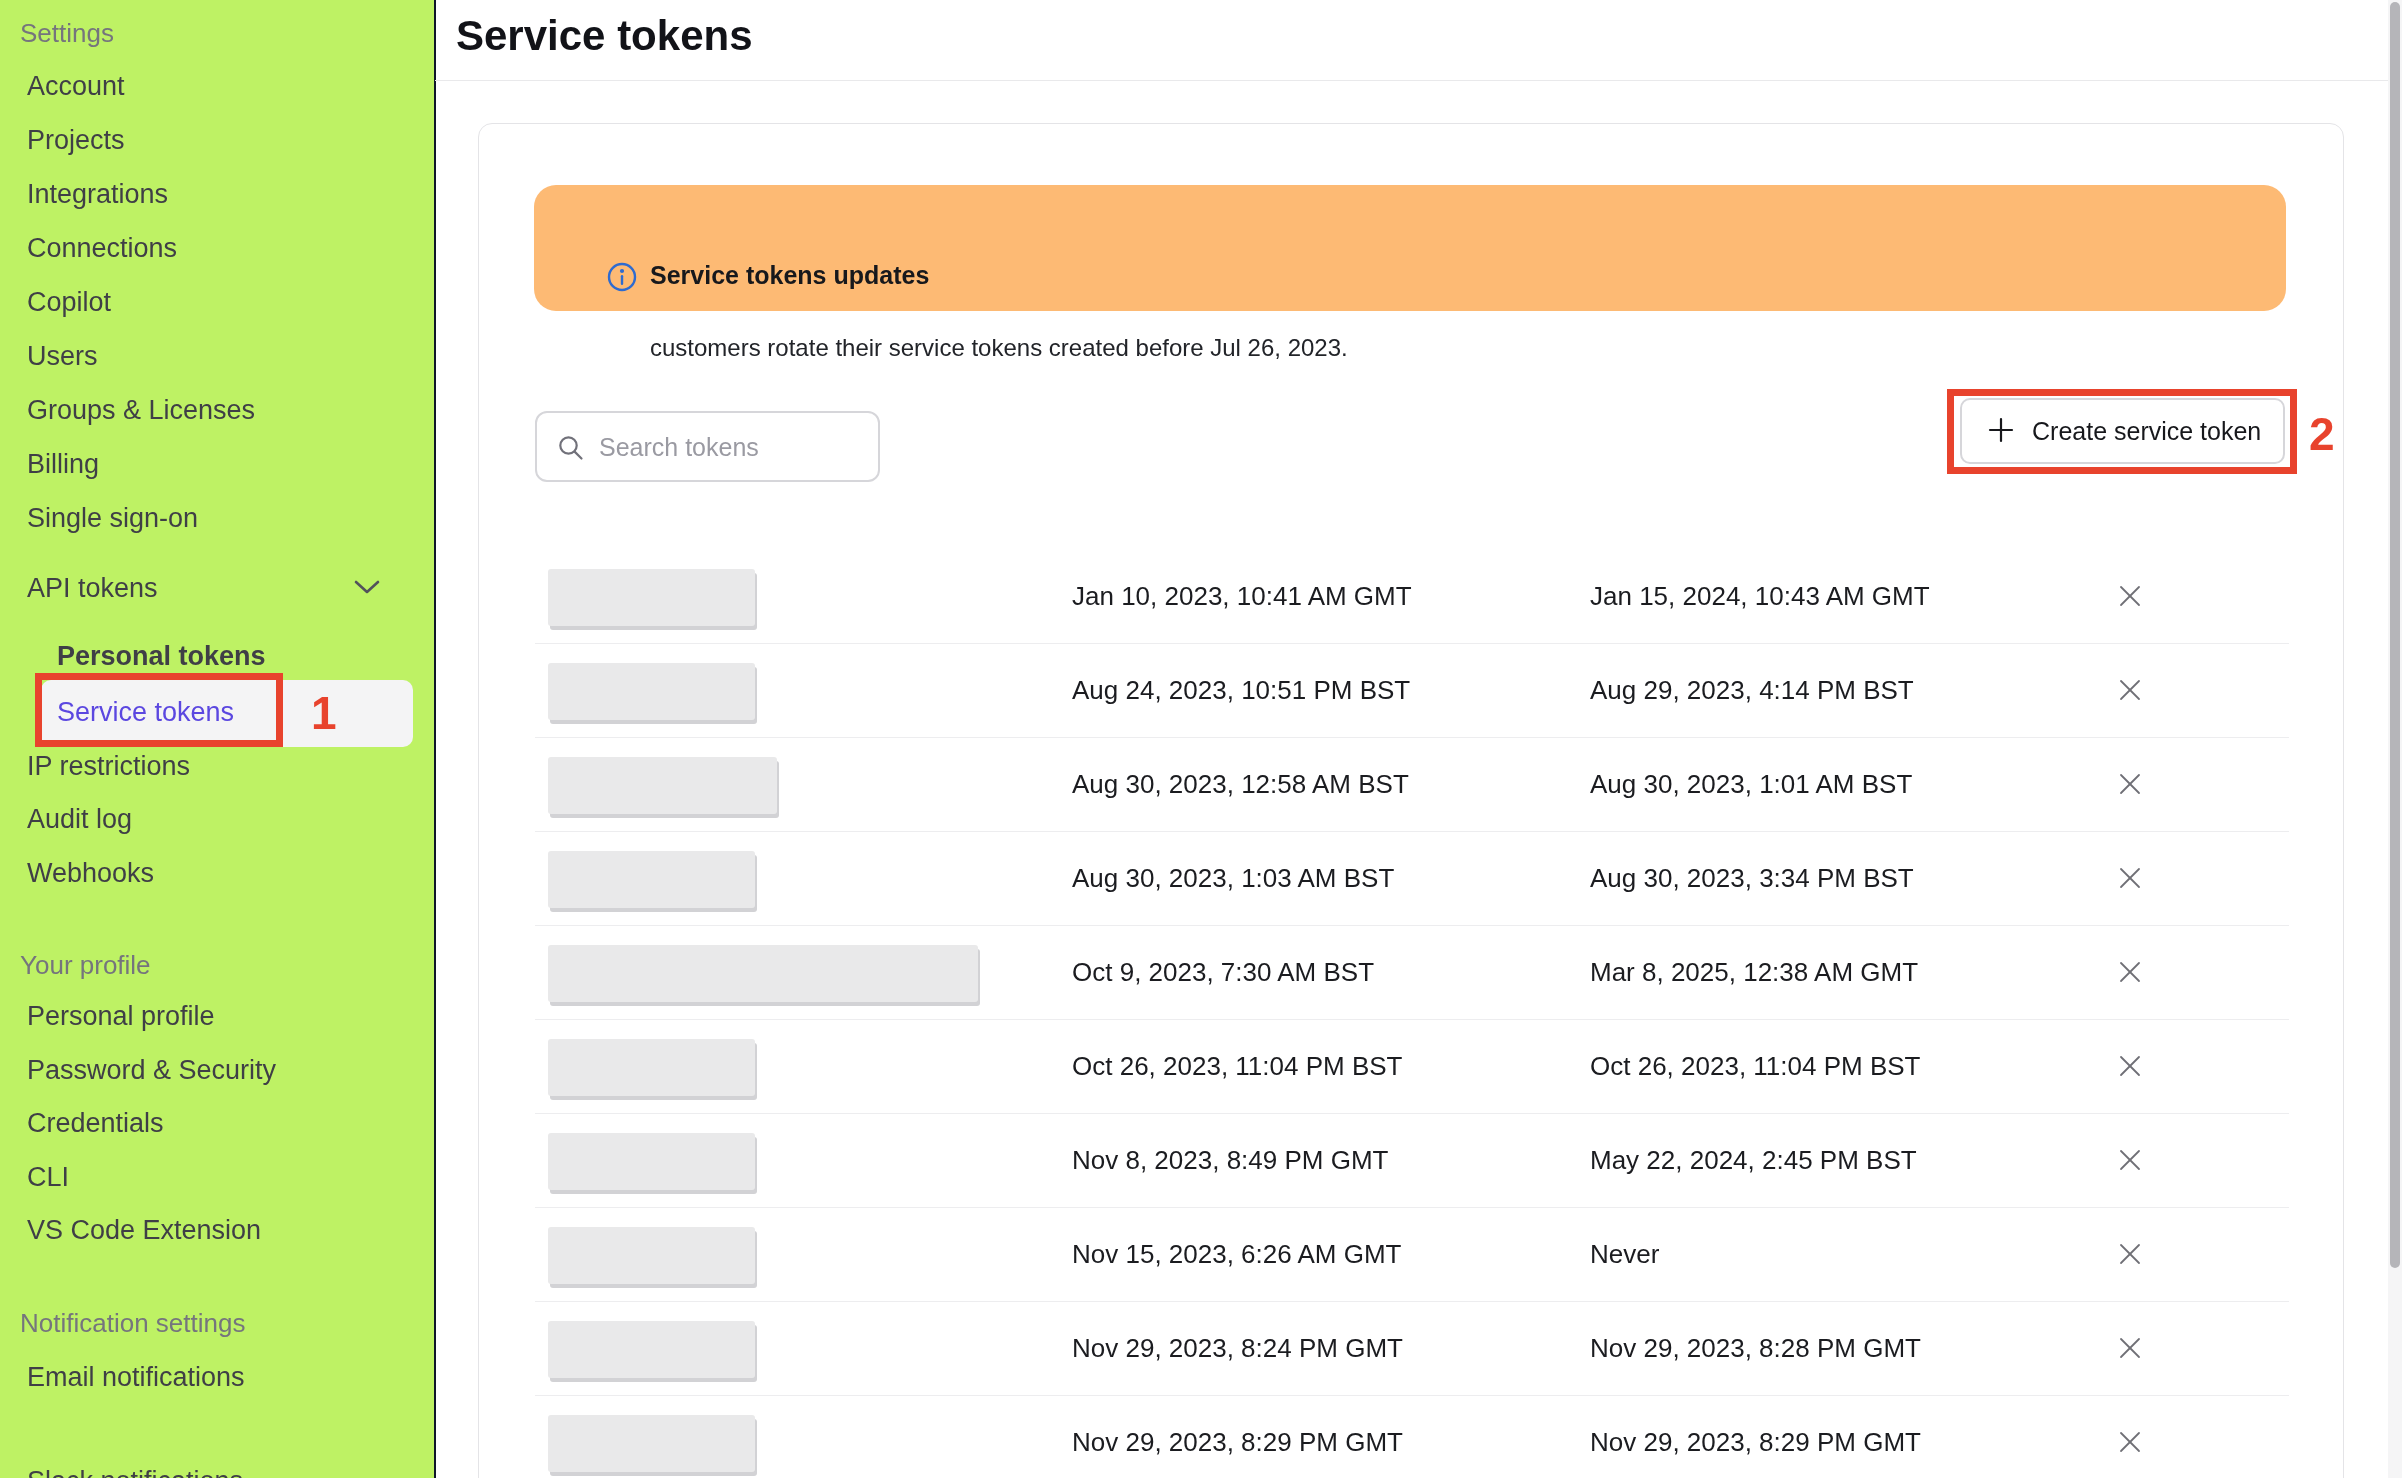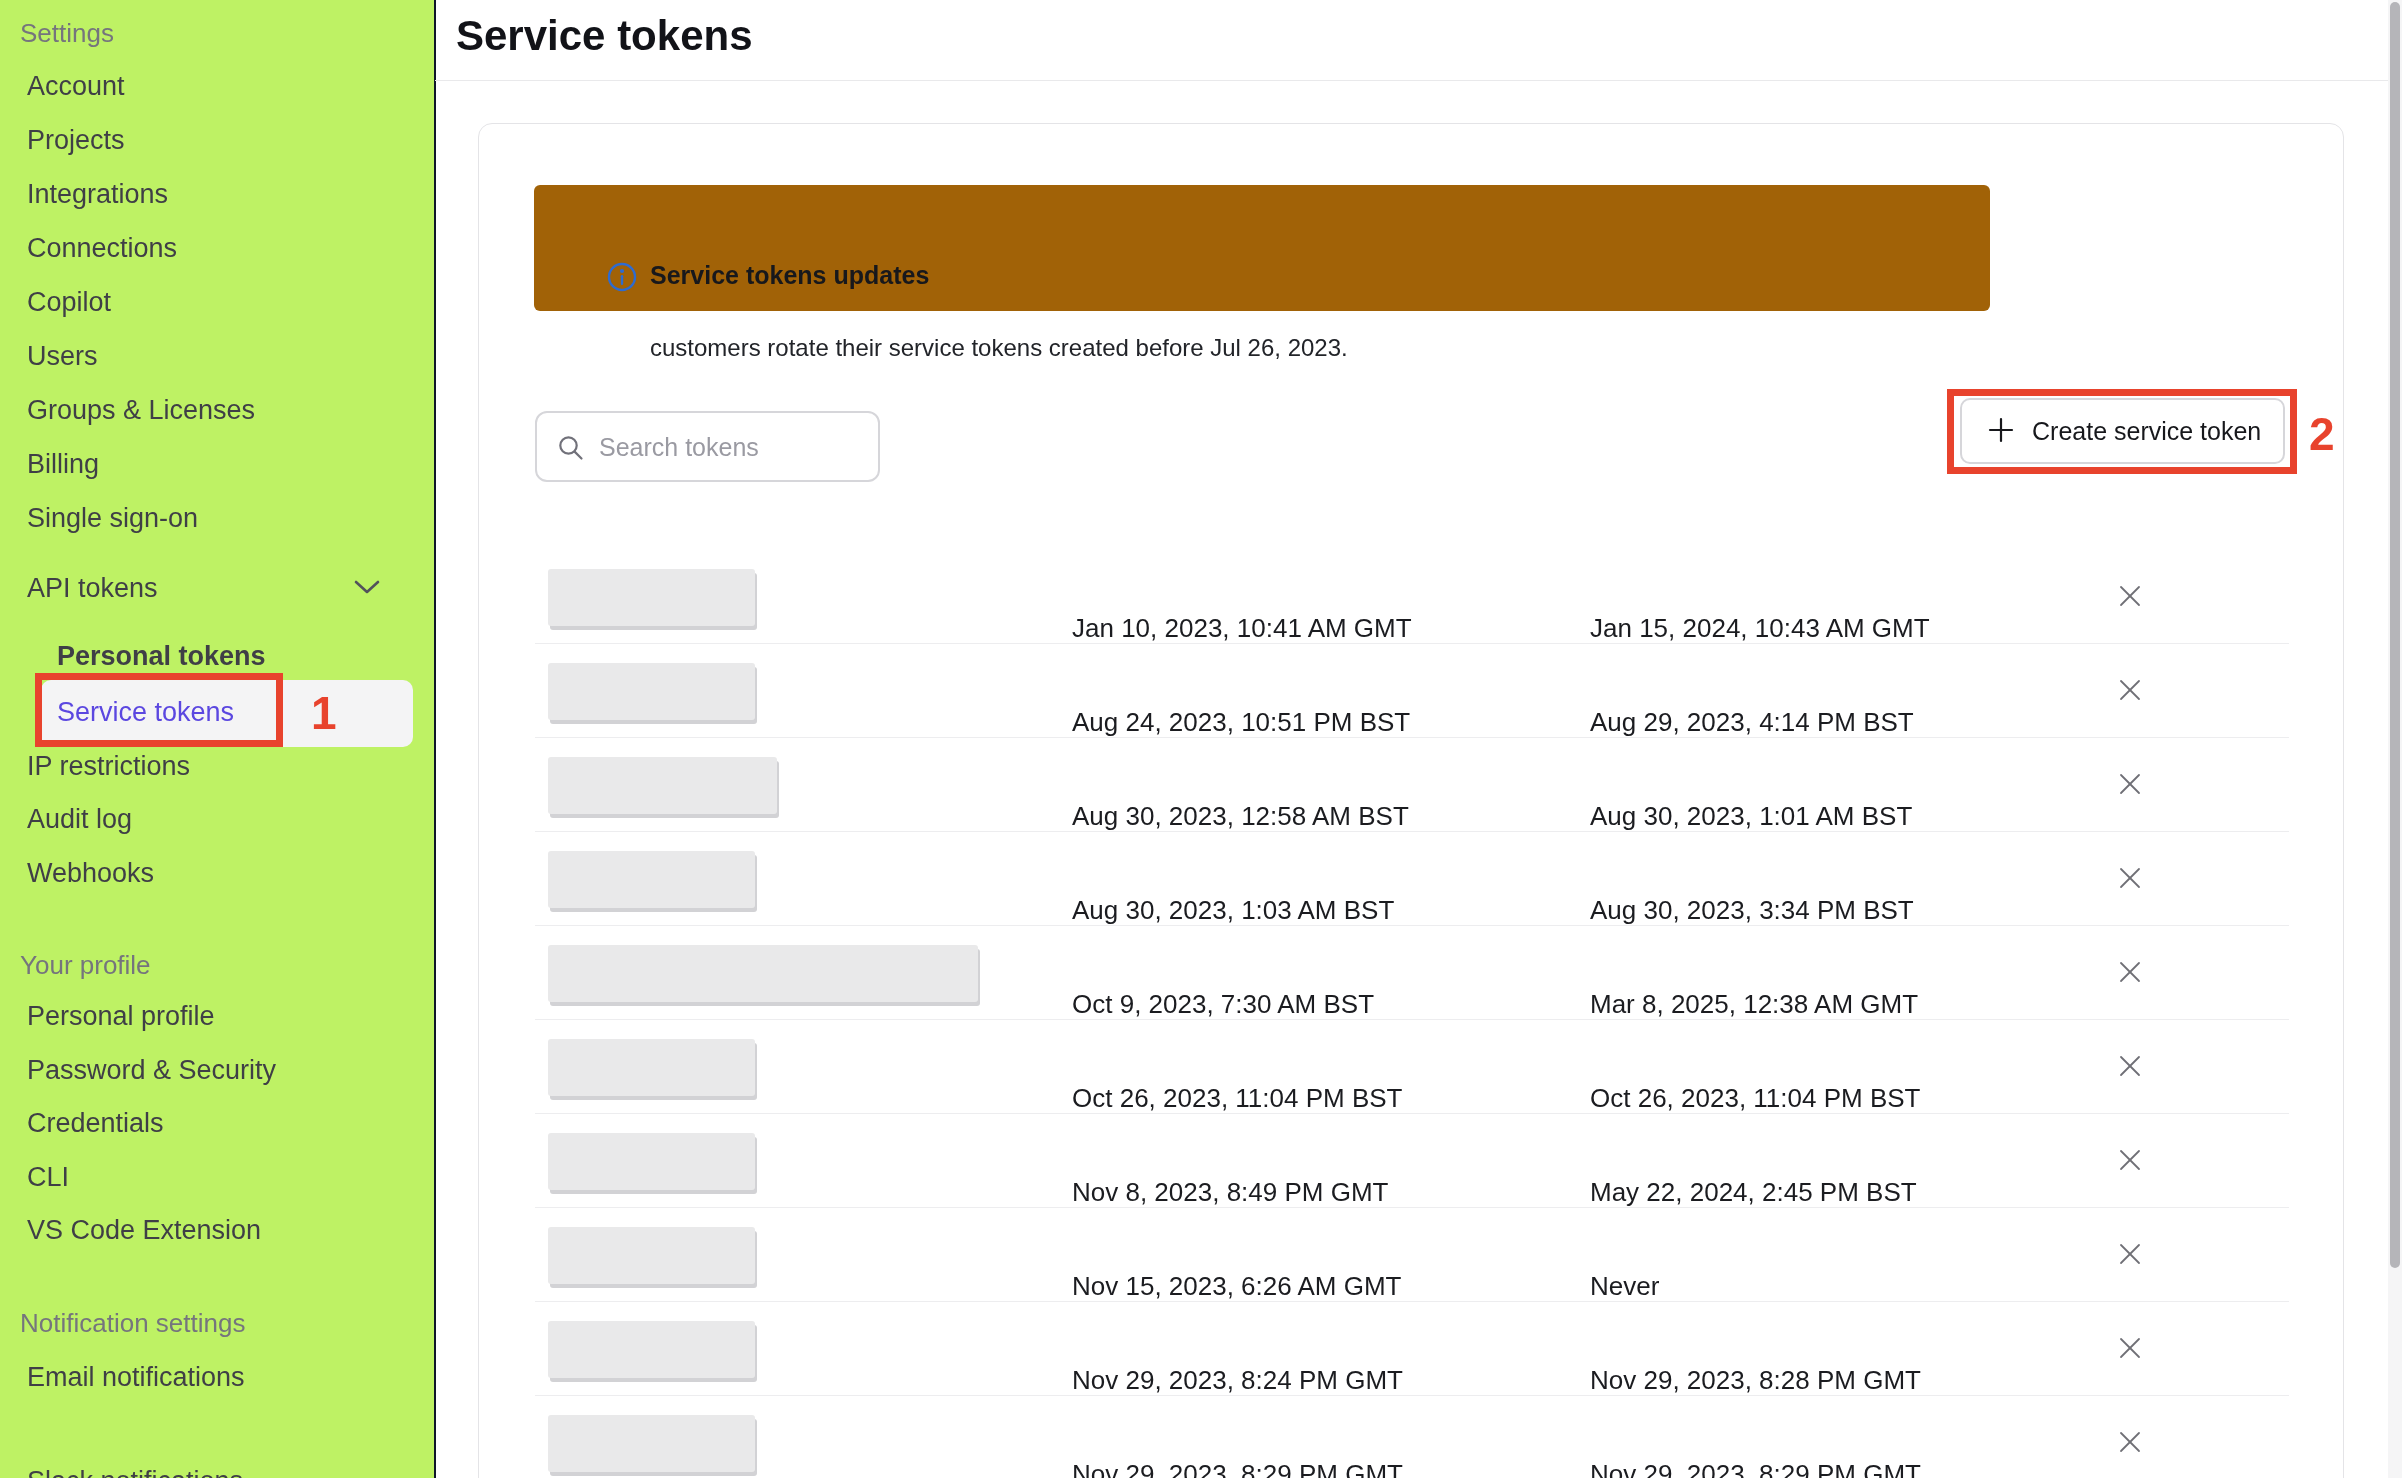--- a/index.html
+++ b/index.html
@@ -15,40 +15,40 @@
   .chev{position:absolute;left:352px;top:577px;}
   
   .redbox{position:absolute;border:7px solid #e8432d;box-sizing:border-box;pointer-events:none;}
   .ann-num{position:absolute;color:#e8432d;font-size:46px;font-weight:700;line-height:1;}
   
   .main{position:absolute;left:435px;top:0;width:1967px;height:1478px;}
   .page-title{position:absolute;left:21px;top:12px;font-size:42px;font-weight:700;color:#121318;line-height:1.15;white-space:nowrap;}
   .title-divider{position:absolute;left:0;top:80px;width:1953px;height:1px;background:#e9e9eb;}
   .card{position:absolute;left:43px;top:123px;width:1866px;height:1372px;border:1px solid #e4e4e7;border-radius:14px;box-sizing:border-box;background:#fff;}
   
-  .banner{position:absolute;left:55px;top:61px;width:1456px;height:126px;background:#a16207;border-radius:6px;box-sizing:border-box;}
+  .banner{position:absolute;left:55px;top:61px;width:1752px;height:126px;background:#fdba74;border-radius:22px;box-sizing:border-box;}
   .banner-title{position:absolute;left:116px;top:78px;font-size:25px;font-weight:700;color:#17181c;line-height:1;white-space:nowrap;}
   .banner-line{position:absolute;left:116px;font-size:24px;color:#222429;line-height:1;white-space:nowrap;}
   .banner-icon{position:absolute;left:72px;top:76px;}
   
   .search{position:absolute;left:56px;top:271px;width:345px;height:71px;border:2px solid #d6d6da;border-radius:12px;box-sizing:border-box;background:#fff;margin-top:16px;}
   .search input{position:absolute;left:60px;top:0;width:270px;height:67px;border:none;outline:none;font-size:25px;color:#3f3f46;font-family:"Liberation Sans",sans-serif;background:transparent;}
   .search input::placeholder{color:#9a9aa2;}
   .search-glyph{position:absolute;left:20px;top:21px;}
   .create-btn{position:absolute;left:1481px;top:274px;width:325px;height:66px;border:2px solid #d6d6da;border-radius:10px;box-sizing:border-box;background:#fff;cursor:pointer;display:flex;align-items:center;}
   .create-btn .plus{margin-left:18px;}
   .create-btn .lbl{margin-left:16px;font-size:25px;color:#17181c;white-space:nowrap;}
   
   .thead{position:absolute;left:56px;top:377px;width:1754px;height:49px;background:#f8f8f9;border-top:1px solid #ececee;border-bottom:1px solid #e4e4e7;box-sizing:border-box;}
   .th{position:absolute;top:13px;font-size:25px;color:#54545c;font-weight:500;line-height:1;white-space:nowrap;}
   .th-name{left:23px;}   .th-created{left:537px;}   .th-last{left:1055px;}
   .rows{position:absolute;left:56px;top:426px;width:1754px;}
   .trow{position:relative;width:1754px;height:94px;border-bottom:1px solid #ededef;box-sizing:border-box;}
   .redact{position:absolute;left:13px;top:19px;height:57px;background:#e9e9ea;border-radius:3px;box-shadow:2px 4px 0 #d2d2d5;}
-  .cell-created,.cell-last{position:absolute;top:33px;font-size:26px;color:#1b1c20;line-height:1;white-space:nowrap;margin-top:32px;}
+  .cell-created,.cell-last{position:absolute;top:33px;font-size:26px;color:#1b1c20;line-height:1;white-space:nowrap;}
   .cell-created{left:537px;} .cell-last{left:1055px;}
   .xbtn{position:absolute;left:1575px;top:27px;width:40px;height:40px;background:none;border:none;padding:0;cursor:pointer;}
   
   .scroll-track{position:absolute;right:0;top:0;width:14px;height:1478px;background:#f5f5f6;}
   .scroll-thumb{position:absolute;right:2px;top:2px;width:10px;height:1266px;border-radius:5px;background:#b5b5b9;cursor:pointer;}
 </style>
 </head>
 <body>
 
 <div class="stage">

